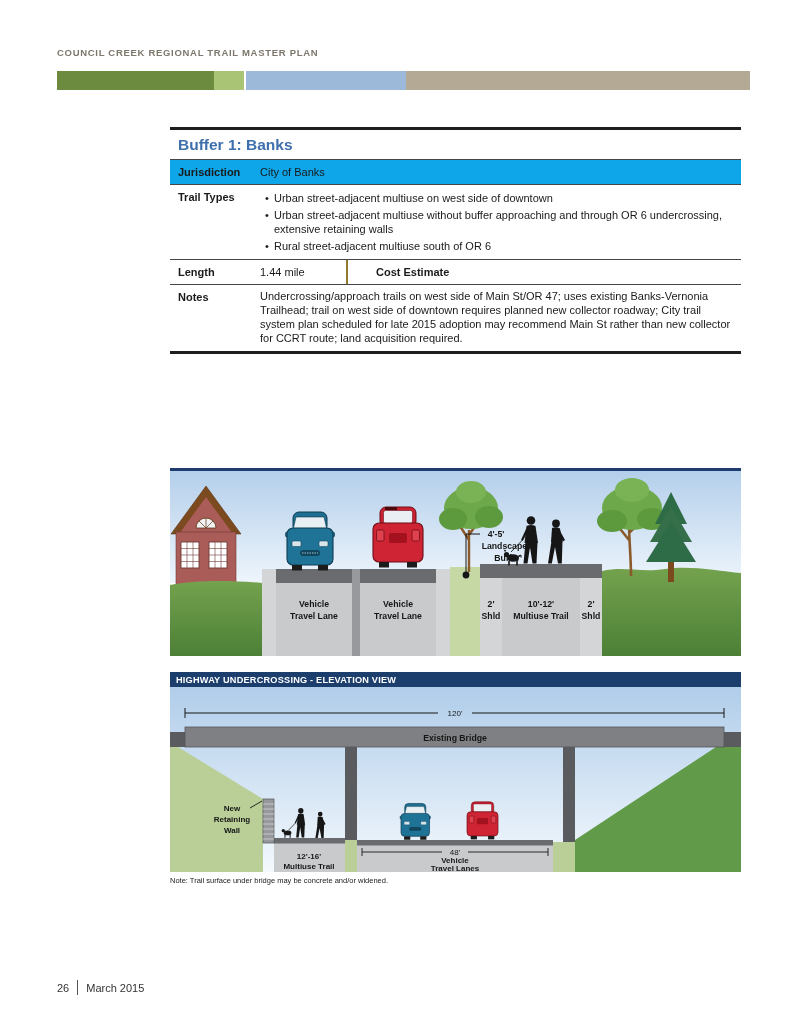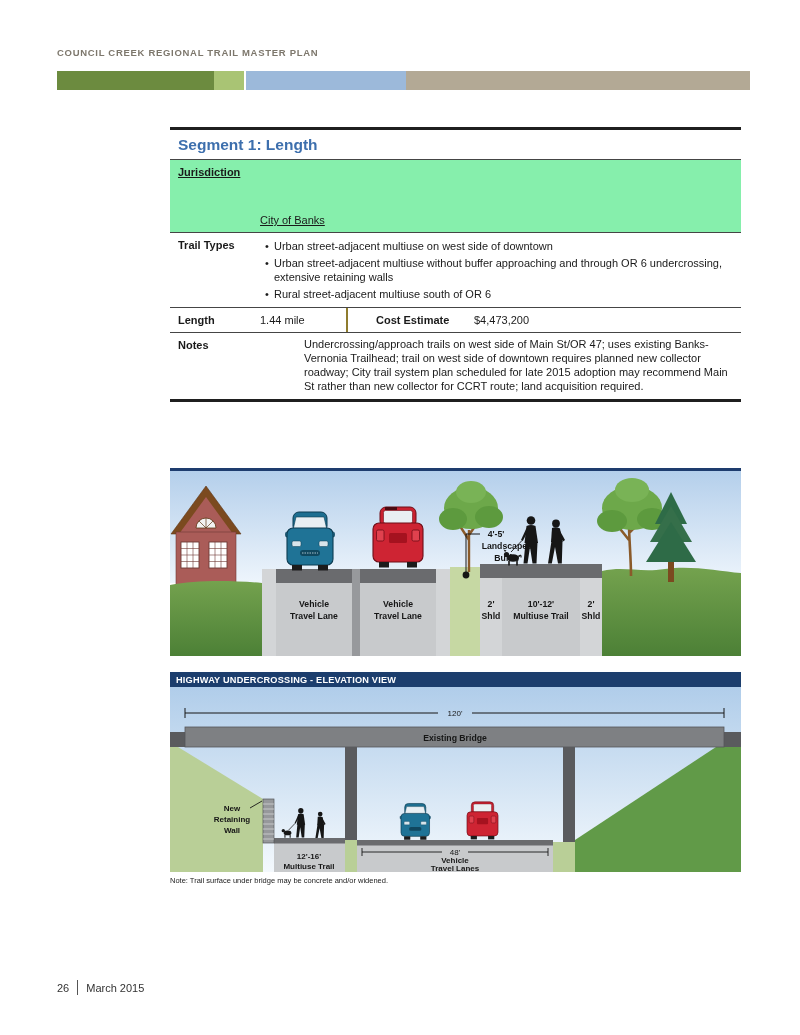--- a/index.html
+++ b/index.html
@@ -13,31 +13,31 @@
   .seg-lgreen{width:30px;background:#a9c474;margin-right:2px;}
   .seg-blue{width:160px;background:#9cb9da;}
   .seg-tan{flex:1;background:#b3a995;}
 
   
   .seg-table{left:170px;top:127px;width:571px;border-top:3px solid #1f1f1f;border-bottom:3px solid #1f1f1f;font-size:11px;color:#1a1a1a;line-height:1.3;}
   .t-row{display:flex;padding:3px 0;border-top:1.4px solid #454545;}
   .t-row.first{border-top:none;}
   .t-title{padding:5px 8px 4px 8px;font-size:15.5px;font-weight:bold;color:#3d6fad;border-top:none;}
   .t-label{width:88px;flex:none;font-weight:bold;padding:2px 4px 2px 8px;box-sizing:border-box;}
-  .t-value{flex:1;padding:2px 6px 2px 2px;margin-top:48px;}
-  .shaded{background:#86efac;text-decoration:underline;}
+  .t-value{flex:1;padding:2px 6px 2px 2px;}
+  .shaded{background:#0ea5e9;}
   .bullets{flex:1;padding:0 6px 0 2px;}
   .bullet{display:flex;margin:2.5px 0;}
   .bullet::before{content:"\2022";width:14px;flex:none;text-align:center;}
   .btxt{flex:1;}
   .len-val{width:86px;flex:none;padding:2px 0 2px 2px;}
   .olive-div{border-left:2px solid #8f7c2e;align-self:stretch;margin:-3px 0;}
   .cost-label{width:98px;flex:none;font-weight:bold;padding:2px 0 2px 9px;margin-left:19px;}
   .cost-val{flex:1;padding:2px 0;}
-  .notes-val{flex:1;padding:2px 8px 2px 2px;line-height:1.27;margin-left:44px;}
+  .notes-val{flex:1;padding:2px 8px 2px 2px;line-height:1.27;}
 
   
   .fig1{left:170px;top:468px;width:571px;height:220px;}
   .fig2{left:170px;top:672px;width:504px;height:200px;}
   .fig2-note{left:170px;top:876px;font-size:7.5px;color:#222;}
   svg text{font-family:"Liberation Sans",sans-serif;}
   .slab{font-size:8.7px;font-weight:bold;fill:#161616;text-anchor:middle;}
   .slab2{font-size:8px;font-weight:bold;fill:#161616;text-anchor:middle;}
   .dim{font-size:8px;fill:#161616;text-anchor:middle;}
   .figtitle{font-size:9.2px;font-weight:bold;fill:#ffffff;letter-spacing:0.2px;}
@@ -51,21 +51,21 @@
 
 <div class="abs doc-title">COUNCIL CREEK REGIONAL TRAIL MASTER PLAN</div>
 <div class="abs color-bar">
   <div class="seg-green"></div>
   <div class="seg-lgreen"></div>
   <div class="seg-blue"></div>
   <div class="seg-tan"></div>
 </div>
 
 <div class="abs seg-table">
-  <div class="t-row t-title first">Segment 1: Length</div>
+  <div class="t-row t-title first">Buffer 1: Banks</div>
 
   <div class="t-row shaded">
     <div class="t-label">Jurisdiction</div>
     <div class="t-value">City of Banks</div>
   </div>
 
   <div class="t-row">
     <div class="t-label">Trail Types</div>
     <div class="bullets">
       <div class="bullet">
@@ -79,21 +79,20 @@
         </div>
     </div>
   </div>
 
 
   <div class="t-row">
     <div class="t-label">Length</div>
     <div class="len-val">1.44 mile</div>
     <div class="olive-div"></div>
     <div class="cost-label">Cost Estimate</div>
-    <div class="cost-val">$4,473,200</div>
   </div>
 
 
   <div class="t-row">
     <div class="t-label">Notes</div>
     <div class="notes-val">Undercrossing/approach trails on west side of Main St/OR 47; uses existing Banks-Vernonia Trailhead; trail on west side of downtown requires planned new collector roadway; City trail system plan scheduled for late 2015 adoption may recommend Main St rather than new collector for CCRT route; land acquisition required.</div>
   </div>
 </div>
 
 <div class="abs fig1">

